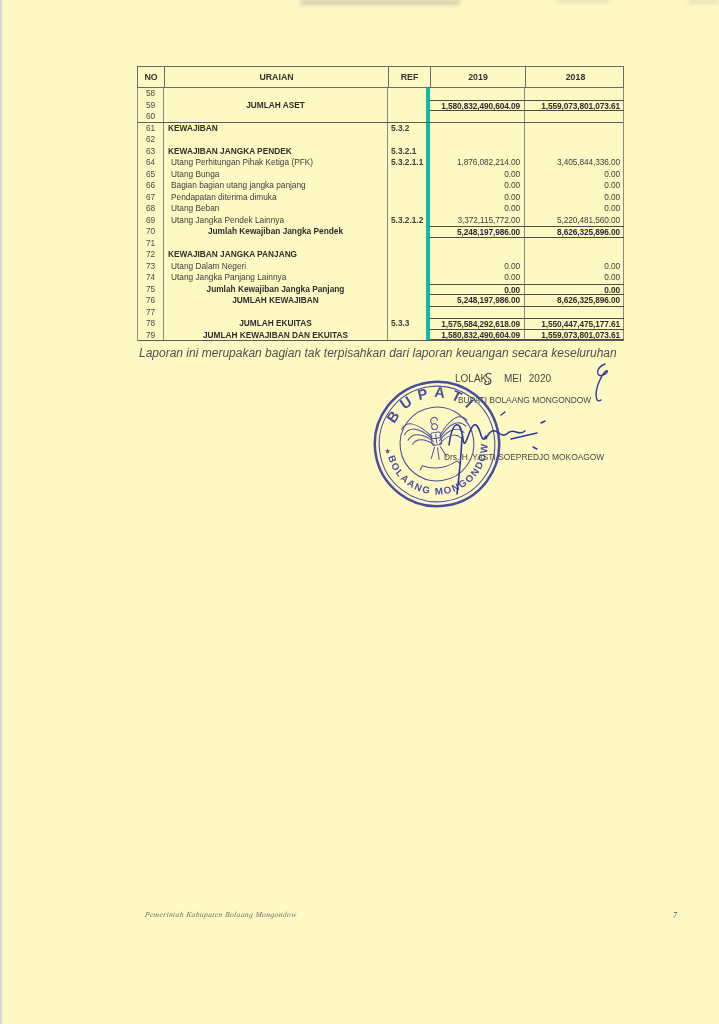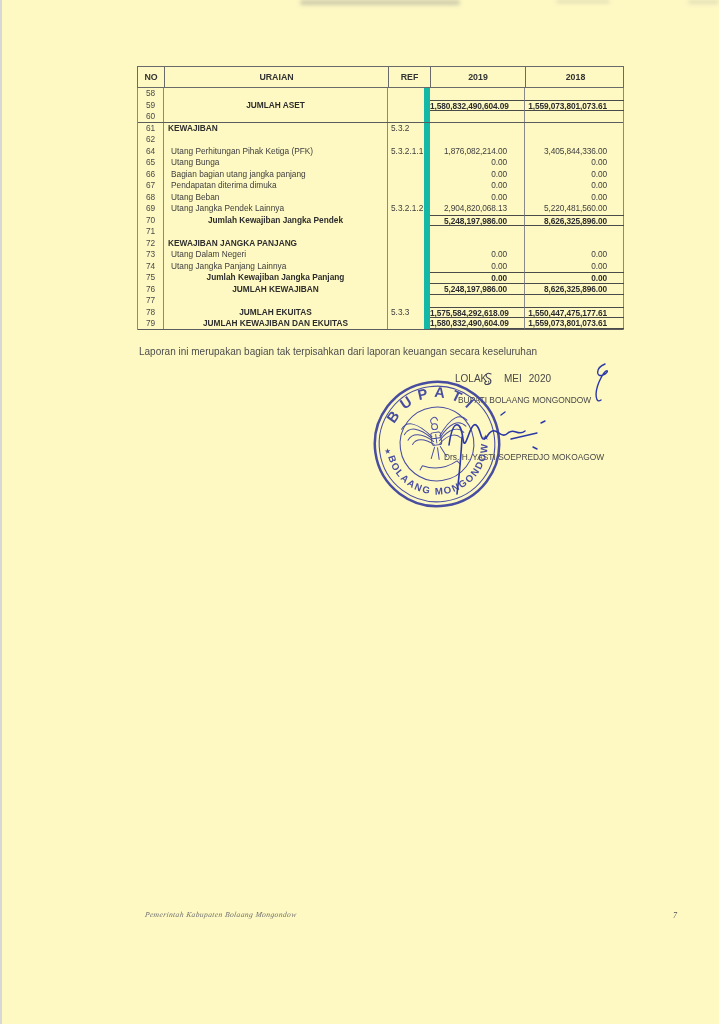--- a/index.html
+++ b/index.html
@@ -21,28 +21,28 @@
          font-size:8.8px;color:#333;border-right:1px solid #6a6a6a;box-sizing:border-box;}
   .thead .hc:last-child{border-right:none;}
   .tbody{border-left:1px solid #8a8a8a;border-right:1px solid #8a8a8a;box-sizing:border-box;}
   .trow{display:grid;grid-template-columns:26px 224px 42px 95px 99px;height:11.5px;box-sizing:border-box;}
   .trow.row-bb{border-bottom:1px solid #5c5c5c;}
   .cell{font-size:8.3px;line-height:11.5px;box-sizing:border-box;white-space:nowrap;overflow:hidden;}
   .c-no{text-align:center;border-right:1px solid #8a8a8a;color:#4a4a4a;}
   .c-uraian{padding-left:4px;border-right:1px solid #8a8a8a;}
   .c-uraian.ind{padding-left:7px;}
   .c-uraian.ctr{text-align:center;padding-left:0;}
-  .c-ref{padding-left:3px;border-right:6px solid #14b8a6;}
-  .c-val{text-align:right;padding-right:17px;border-right:1px solid #8a8a8a;letter-spacing:-0.1px;}
+  .c-ref{padding-left:3px;border-right:4px solid #14b8a6;font-weight:bold;}
+  .c-val{text-align:right;padding-right:4px;border-right:1px solid #8a8a8a;letter-spacing:-0.1px;}
   .c-val.c-last{border-right:none;}
   .b{font-weight:bold;color:#2d2d2d;}
   .vt{border-top:1px solid #4a4a4a;}
   .vbm{border-bottom:1px solid #4a4a4a;}
 
-  .note{position:absolute;left:139px;top:346px;font-size:10px;color:#4d4d4d;}
+  .note{position:absolute;left:139px;top:346px;font-size:12px;font-style:italic;color:#4d4d4d;}
 
   
   .sig-date{position:absolute;left:455px;top:373px;font-size:10px;color:#474747;}
   .sig-date .gap{display:inline-block;width:14px;}
   .sig-date .gap2{display:inline-block;width:7px;}
   .sig-title{position:absolute;left:458px;top:395px;font-size:8.4px;color:#474747;}
   .sig-name{position:absolute;left:420px;top:452px;font-size:8.4px;color:#474747;padding-left:24px;}
   .stamp{position:absolute;left:369px;top:376px;}
   .sigink{position:absolute;left:415px;top:393px;}
   .paraf{position:absolute;left:583px;top:360px;}
@@ -102,20 +102,27 @@
           <div class="cell c-val c-last"></div>
         </div>
         <div class="trow">
           <div class="cell c-no">62</div>
           <div class="cell c-uraian"></div>
           <div class="cell c-ref"></div>
           <div class="cell c-val"></div>
           <div class="cell c-val c-last"></div>
         </div>
         <div class="trow">
+          <div class="cell c-no">63</div>
+          <div class="cell c-uraian b">KEWAJIBAN JANGKA PENDEK</div>
+          <div class="cell c-ref">5.3.2.1</div>
+          <div class="cell c-val"></div>
+          <div class="cell c-val c-last"></div>
+        </div>
+        <div class="trow">
           <div class="cell c-no">64</div>
           <div class="cell c-uraian ind">Utang Perhitungan Pihak Ketiga (PFK)</div>
           <div class="cell c-ref">5.3.2.1.1</div>
           <div class="cell c-val">1,876,082,214.00</div>
           <div class="cell c-val c-last">3,405,844,336.00</div>
         </div>
         <div class="trow">
           <div class="cell c-no">65</div>
           <div class="cell c-uraian ind">Utang Bunga</div>
           <div class="cell c-ref"></div>
@@ -140,21 +147,21 @@
           <div class="cell c-no">68</div>
           <div class="cell c-uraian ind">Utang Beban</div>
           <div class="cell c-ref"></div>
           <div class="cell c-val">0.00</div>
           <div class="cell c-val c-last">0.00</div>
         </div>
         <div class="trow">
           <div class="cell c-no">69</div>
           <div class="cell c-uraian ind">Utang Jangka Pendek Lainnya</div>
           <div class="cell c-ref">5.3.2.1.2</div>
-          <div class="cell c-val">2,904,820,068.13</div>
+          <div class="cell c-val">3,372,115,772.00</div>
           <div class="cell c-val c-last">5,220,481,560.00</div>
         </div>
         <div class="trow">
           <div class="cell c-no">70</div>
           <div class="cell c-uraian b ctr">Jumlah Kewajiban Jangka Pendek</div>
           <div class="cell c-ref"></div>
           <div class="cell c-val b vt vbm">5,248,197,986.00</div>
           <div class="cell c-val c-last b vt vbm">8,626,325,896.00</div>
         </div>
         <div class="trow">

